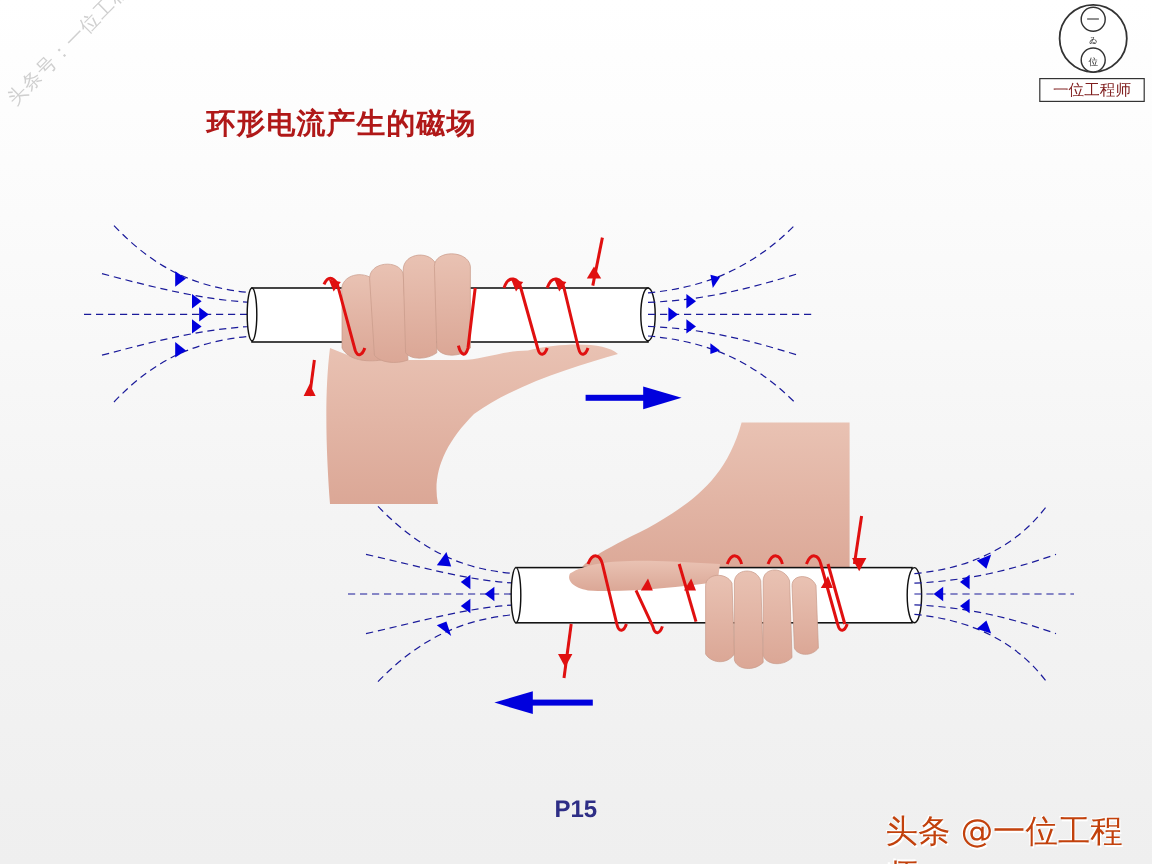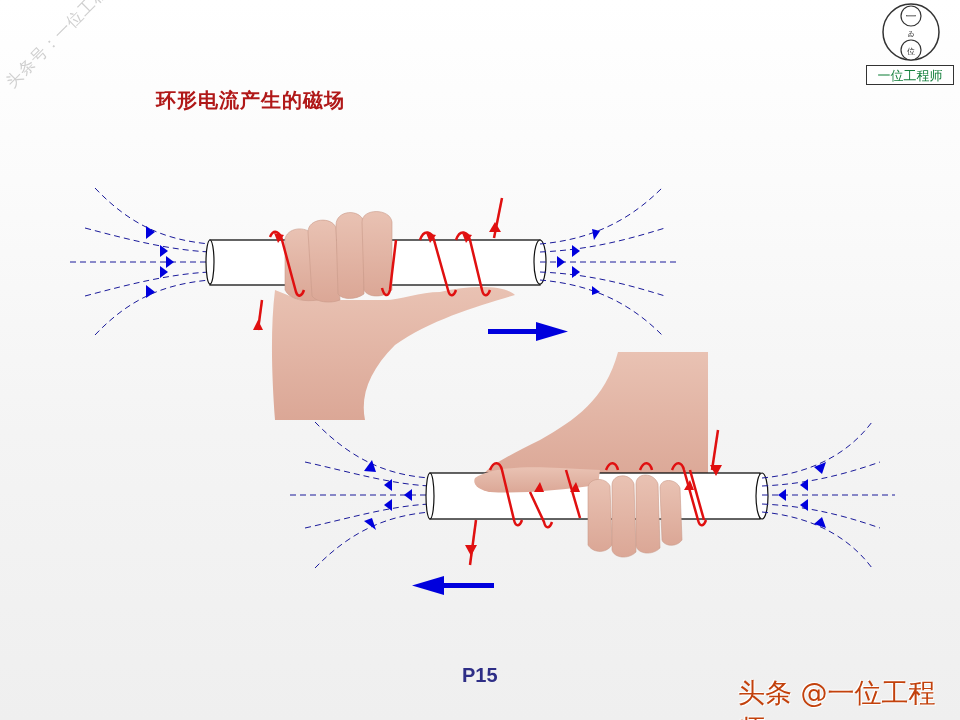--- a/index.html
+++ b/index.html
@@ -1,25 +1,25 @@
 <!DOCTYPE html>
 <html><head>
 <meta charset="utf-8">
 <style>
   html, body { margin:0; padding:0; }
   body { width:960px; height:720px; overflow:hidden; position:relative;
     background: linear-gradient(to bottom, #ffffff 0%, #fbfbfb 25%, #f4f4f4 60%, #efefef 100%);
     font-family: "DejaVu Serif", serif; }
   .watermark { position:absolute; left:2px; top:78px; transform: rotate(-45deg); transform-origin: left top;
     color:#cfcfcf; font-family:"DejaVu Sans", sans-serif; font-size:16px; white-space:nowrap; letter-spacing:1px; }
-  .title { position:absolute; left:156px; top:87px; color:#b01818; font-size:20px; font-weight:bold; letter-spacing:1px;
+  .title { position:absolute; left:172px; top:87px; color:#b01818; font-size:24px; font-weight:bold; letter-spacing:1px;
     font-family:"DejaVu Serif", serif; }
   .logo { position:absolute; left:866px; top:2px; width:90px; height:86px; }
   .logo-text { position:absolute; left:866px; top:65px; width:88px; height:20px; border:1.5px solid #333; background:#fff;
-    font-family:"DejaVu Sans", sans-serif; font-size:13px; text-align:center; line-height:20px; color:#15803d; box-sizing:border-box; }
+    font-family:"DejaVu Sans", sans-serif; font-size:13px; text-align:center; line-height:20px; color:#7f1d1d; box-sizing:border-box; }
   .page-num { position:absolute; left:462px; top:664px; color:#2e2e86; font-family:"Liberation Sans", sans-serif; font-weight:bold; font-size:20px; }
   .credit { position:absolute; left:738px; top:675px; color:#c2410c; font-family:"DejaVu Sans", sans-serif; font-size:27px;
     text-shadow: 1px 1px 0 #fff, -1px -1px 0 #fff; }
   svg.figure { position:absolute; left:0; top:0; }
 </style>
 </head>
 <body>
 
 <div class="watermark">头条号：一位工程师</div>
 

